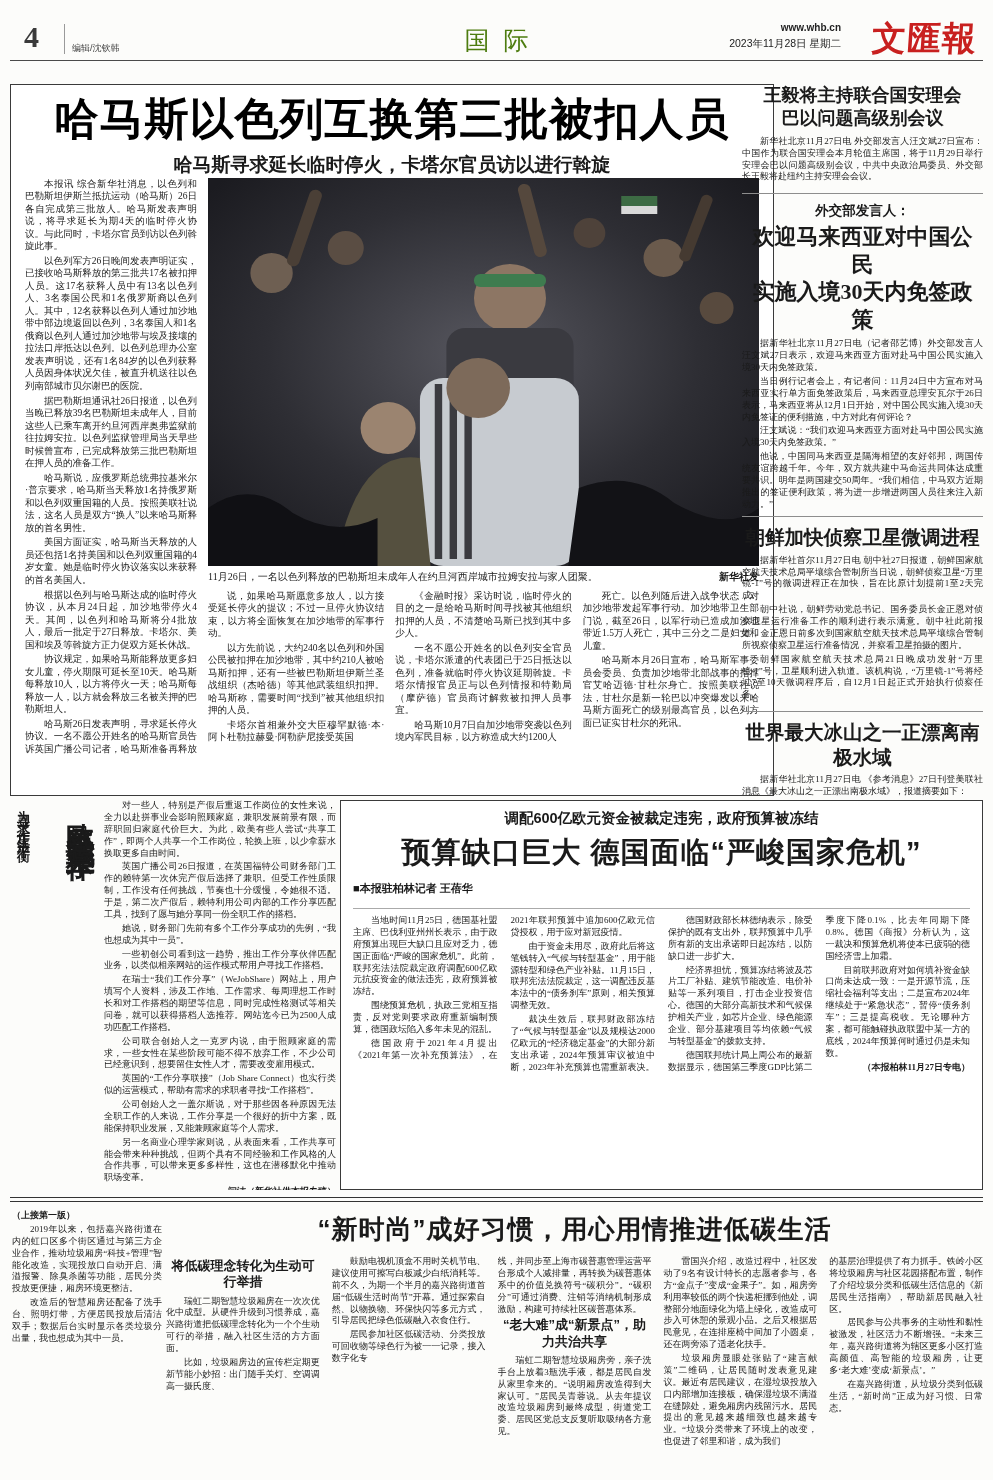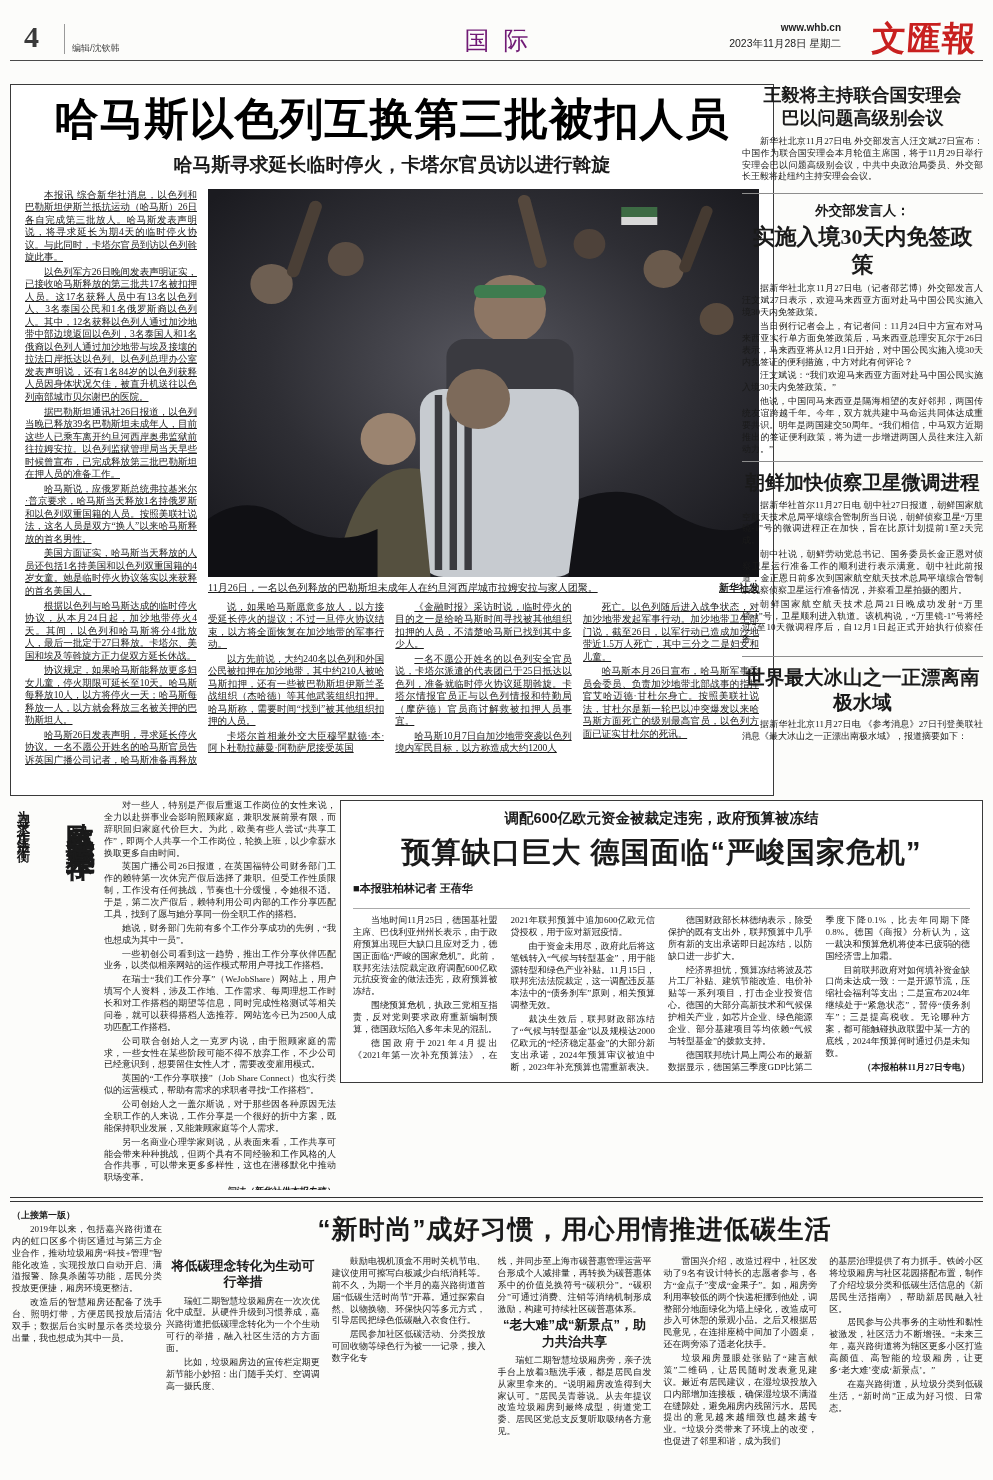--- a/index.html
+++ b/index.html
@@ -10,31 +10,31 @@
     font-family:"Liberation Serif","DejaVu Serif",serif;
   }
   .sans { font-family:"Liberation Sans","DejaVu Sans",sans-serif; }
   .abs { position:absolute; }
   p { margin:0 0 2px 0; text-indent:2em; text-align:justify; line-height:1.32; }
 
   
   .pgnum { left:24px; top:20px; font-size:30px; font-weight:bold; color:#3a3a3a; }
   .pgdiv { left:64px; top:24px; width:1px; height:30px; background:#9a9a9a; }
   .pgeditor { left:72px; top:42px; font-size:9px; color:#444; }
-  .section-title { left:0; right:0; top:24px; text-align:center; font-size:25px; color:#701a75; letter-spacing:14px; padding-left:14px; }
+  .section-title { left:0; right:0; top:24px; text-align:center; font-size:25px; color:#4d7c0f; letter-spacing:14px; padding-left:14px; }
   .site { right:152px; top:22px; font-size:10px; font-weight:bold; color:#222; text-align:right; }
   .pdate { right:152px; top:37px; font-size:10.5px; color:#222; text-align:right; }
   .masthead { right:16px; top:16px; font-size:34px; font-weight:bold; color:#c8201f; transform:skewX(-4deg); letter-spacing:1px; }
   .header-rule { left:10px; right:10px; top:60px; border-top:1.5px solid #4a4a4a; }
 
   
   .main-box { left:10px; top:84px; width:764px; height:712px; border:1px solid #3a3a3a; padding:10px 14px; background:#fff; overflow:hidden; }
   .main-headline { text-align:center; font-size:44px; font-weight:900; letter-spacing:1px; line-height:1.08; color:#000; }
   .main-subhead { text-align:center; font-size:19px; font-weight:bold; margin-top:9px; }
-  .main-content { margin-top:11px; display:flex; gap:11px; height:578px;text-decoration:underline; }
+  .main-content { margin-top:0; display:flex; gap:11px; height:578px; }
   .mcol1 { width:172px; flex:none; font-size:9.5px; overflow:hidden; }
   .main-right { flex:1; display:flex; flex-direction:column; min-width:0; }
   .photo-wrap { height:388px; position:relative; background:#24242a; overflow:hidden; }
   .photo-wrap svg { display:block; width:100%; height:100%; }
   .caption-row { display:flex; align-items:flex-start; font-size:10px; margin:4px 0 6px 0; }
   .caption-row .cap { flex:1; text-align:left; }
   .caption-row .credit { flex:none; margin-left:10px; font-weight:bold; }
   .mcols { display:flex; gap:11px; flex:1; overflow:hidden; }
   .mcol { flex:1; font-size:9.5px; overflow:hidden; min-width:0; }
 
@@ -52,21 +52,21 @@
   .rr-a4-body { overflow:hidden; max-height:150px; }
 
   
   .job-share { left:12px; top:800px; width:324px; height:390px; display:flex; gap:9px; overflow:hidden; }
   .js-kicker { writing-mode:vertical-rl; font-size:13px; font-weight:bold; letter-spacing:5px; width:20px; flex:none; }
   .js-title { writing-mode:vertical-rl; font-size:29px; font-weight:900; width:54px; flex:none; line-height:1.0; letter-spacing:3px; }
   .js-body { flex:1; font-size:9px; overflow:hidden; min-width:0; }
   .js-credit { text-indent:0; text-align:right; font-weight:bold; }
 
   
-  .de-box { left:340px; top:800px; width:643px; height:283px; border:1px solid #3a3a3a; background:#fff; padding:8px 12px; overflow:hidden; }
+  .de-box { left:340px; top:800px; width:643px; height:390px; border:1px solid #3a3a3a; background:#fff; padding:8px 12px; overflow:hidden; }
   .de-kicker { text-align:center; font-size:14.5px; font-weight:bold; }
   .de-headline { text-align:center; font-size:29px; font-weight:900; letter-spacing:1px; margin:5px 0 8px 0; }
   .de-byline { font-size:11px; font-weight:bold; margin-bottom:6px; border-bottom:1px solid #aaa; padding-bottom:12px; }
   .de-cols { column-count:4; column-gap:13px; font-size:9px; height:288px; overflow:hidden; }
   .de-endnote { text-indent:0; text-align:right; font-weight:bold; }
 
   
   .sep1 { left:10px; right:10px; top:1197px; border-top:1px solid #333; }
   .sep2 { left:10px; right:10px; top:1201px; border-top:1px solid #333; }
   .lc { left:12px; top:1210px; width:971px; height:260px; display:flex; gap:4px; overflow:hidden; font-size:9px; }
@@ -175,20 +175,21 @@
   <div class="rr-a1">
     <div class="rr-title-sm sans">王毅将主持联合国安理会</div>
     <div class="rr-title-sm sans">巴以问题高级别会议</div>
     <div class="rr-body">
       <p>新华社北京11月27日电 外交部发言人汪文斌27日宣布：中国作为联合国安理会本月轮值主席国，将于11月29日举行安理会巴以问题高级别会议，中共中央政治局委员、外交部长王毅将赴纽约主持安理会会议。</p>
     </div>
   </div>
   <div class="rr-rule"></div>
   <div class="rr-a2">
     <div class="rr-kicker sans">外交部发言人：</div>
+    <div class="rr-title-lg">欢迎马来西亚对中国公民</div>
     <div class="rr-title-lg">实施入境30天内免签政策</div>
     <div class="rr-body rr-a2-body">
       <p>据新华社北京11月27日电（记者邵艺博）外交部发言人汪文斌27日表示，欢迎马来西亚方面对赴马中国公民实施入境30天内免签政策。</p>
       <p>当日例行记者会上，有记者问：11月24日中方宣布对马来西亚实行单方面免签政策后，马来西亚总理安瓦尔于26日表示，马来西亚将从12月1日开始，对中国公民实施入境30天内免签证的便利措施，中方对此有何评论？</p>
       <p>汪文斌说：“我们欢迎马来西亚方面对赴马中国公民实施入境30天内免签政策。”</p>
       <p>他说，中国同马来西亚是隔海相望的友好邻邦，两国传统友谊跨越千年。今年，双方就共建中马命运共同体达成重要共识。明年是两国建交50周年。“我们相信，中马双方近期推出的签证便利政策，将为进一步增进两国人员往来注入新动力。”</p>
     </div>
   </div>
   <div class="rr-rule"></div>
   <div class="rr-a3">

